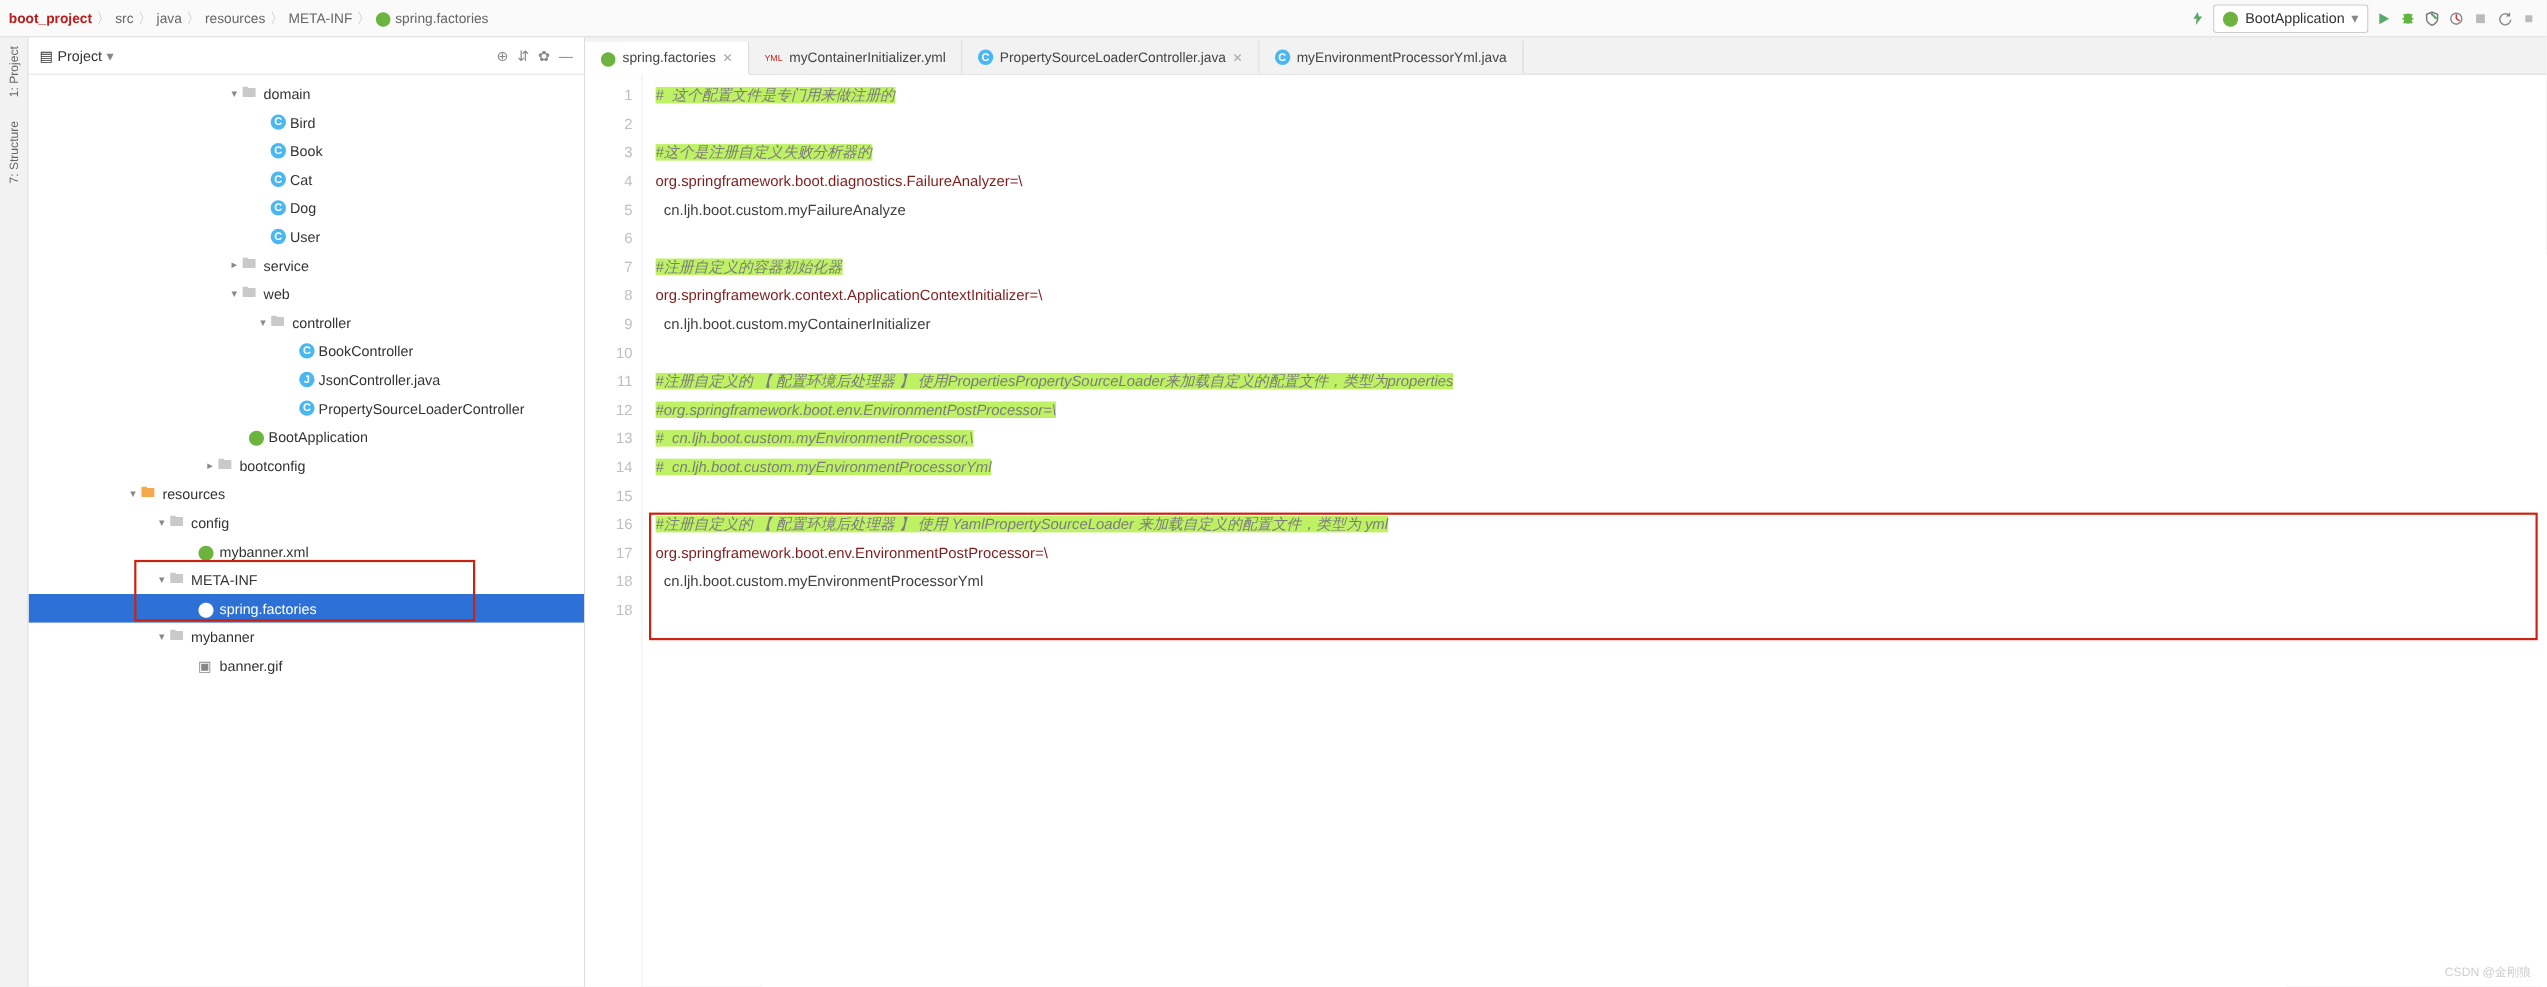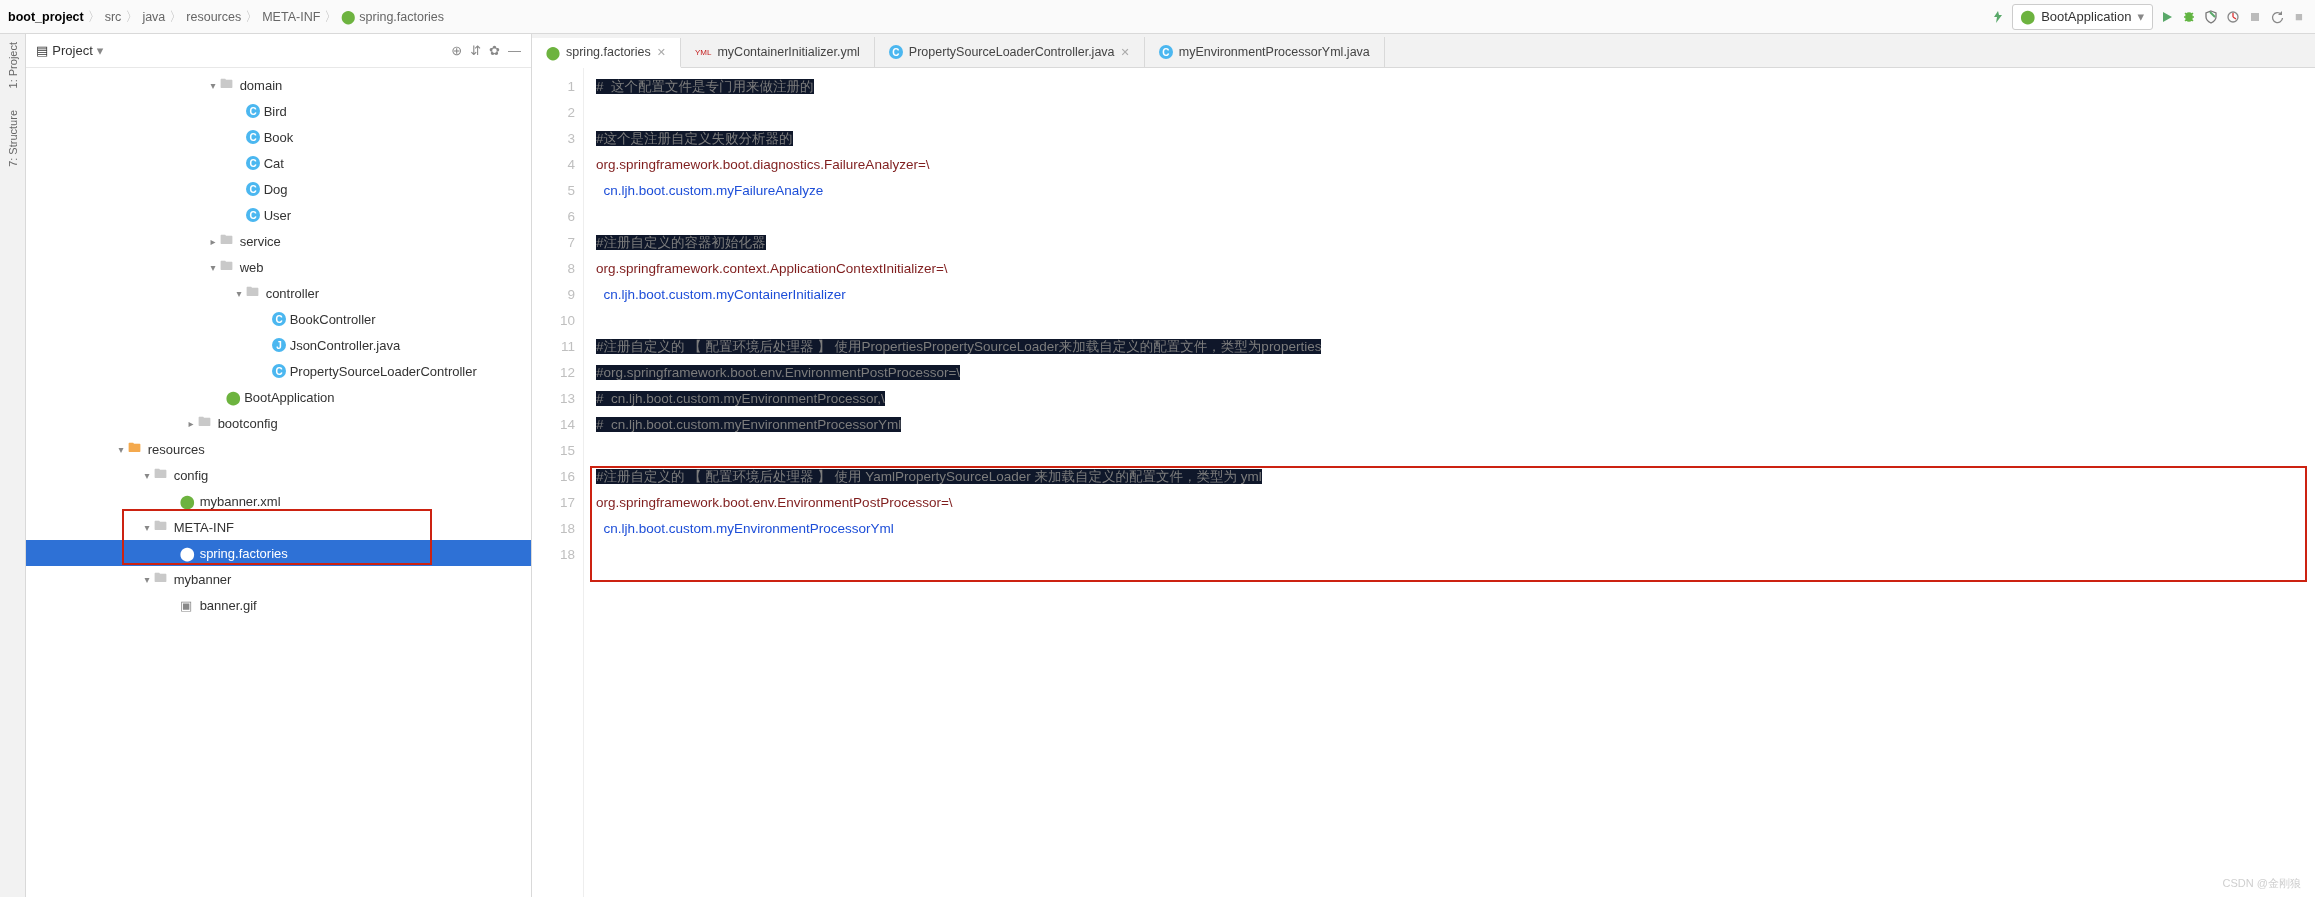--- a/index.html
+++ b/index.html
@@ -4,21 +4,21 @@
 <style>
 * { margin: 0; padding: 0; box-sizing: border-box; font-family: -apple-system, "Segoe UI", Arial, sans-serif; }
 html, body { height: 100%; background: #f2f2f2; font-size: 13px; color: #333; }
 
 .root { display: flex; flex-direction: column; height: 100%; }
 
 
 .topbar { display: flex; align-items: center; height: 34px; background: #fafafa; border-bottom: 1px solid #d9d9d9; padding: 0 8px; gap: 6px; }
 .breadcrumbs { display: flex; align-items: center; gap: 4px; flex: 1; }
 .crumb { color: #666; font-size: 12.5px; display: flex; align-items: center; gap: 4px; }
-.crumb b { color: #000000; font-weight: bold; }
+.crumb b { color: #b91c1c; font-weight: bold; }
 .bc-sep { color: #bbb; }
 .run-combo { display: flex; align-items: center; height: 26px; border: 1px solid #ccc; background: #fff; border-radius: 3px; padding: 0 8px; gap: 6px; cursor: pointer; }
 .tool-icon { width: 16px; height: 16px; display: inline-flex; align-items: center; justify-content: center; }
 .play  svg path { fill: #59a869; }
 .bug   svg path { fill: #62b543; }
 
 
 .body { display: flex; flex: 1; min-height: 0; }
 
 
@@ -46,22 +46,22 @@
 
 
 .editor { flex: 1; display: flex; flex-direction: column; min-width: 0; position: relative; }
 .tabs { height: 34px; display: flex; align-items: flex-end; border-bottom: 1px solid #d9d9d9; background: #f2f2f2; }
 .tab { height: 30px; display: flex; align-items: center; gap: 6px; padding: 0 14px; border-right: 1px solid #d9d9d9; background: #f2f2f2; cursor: pointer; font-size: 12.5px; color: #444; }
 .tab.active { background: #fff; border-bottom: 2px solid #fff; margin-bottom: -1px; }
 .tab .close { color: #aaa; font-size: 11px; }
 .code-area { flex: 1; display: flex; min-height: 0; background: #fff; position: relative; }
 .gutter { width: 52px; text-align: right; color: #bfbfbf; padding: 6px 8px 6px 0; font-family: "JetBrains Mono", Menlo, Consolas, monospace; font-size: 13.5px; line-height: 26px; background:#fff; border-right:1px solid #eee; }
 .code { flex:1; padding: 6px 0 6px 12px; font-family: "JetBrains Mono", Menlo, Consolas, monospace; font-size: 13.5px; line-height: 26px; white-space: pre; overflow: auto; }
-.hl-comment { background: #0f172a; color: #7c7c7c; } 
-.str { color: #1d4ed8; }
+.hl-comment { background: #bef264; font-style: italic; color: #7c7c7c; } 
+.str { color: #404040; }
 .ident { color: #7f1d1d; }
 .redbox2 { border: 2px solid #c21; position: absolute; pointer-events: none; }
 .watermark { position: absolute; right: 14px; bottom: 6px; font-size: 11px; color: #cfcfcf; }
 svg { display:block; }
 </style>
 </head>
 <body>
 
 <div class="root">
 

